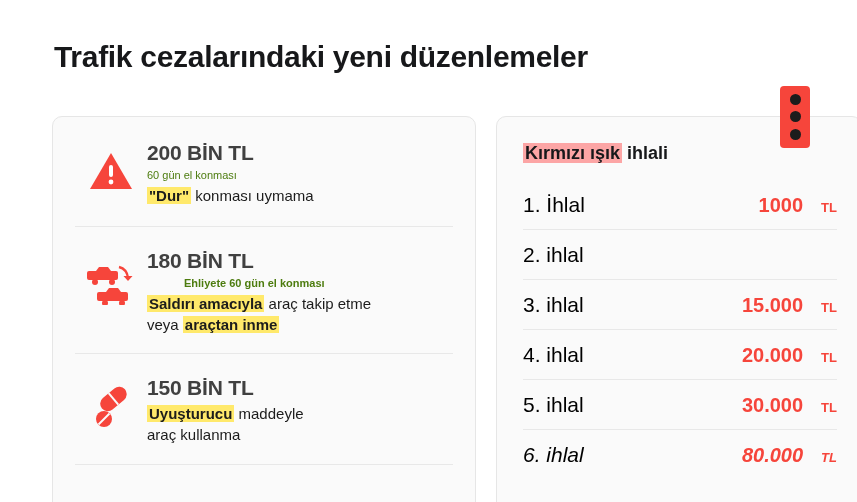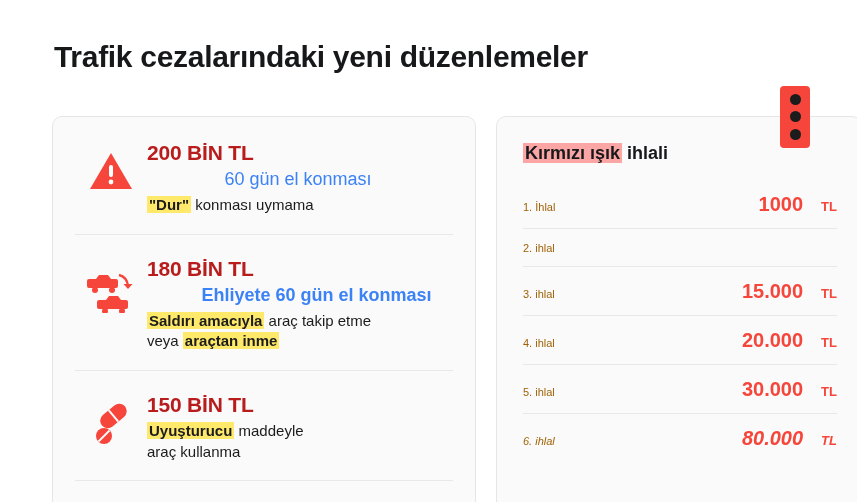--- a/index.html
+++ b/index.html
@@ -47,29 +47,28 @@
     flex: 0 0 72px;
     display: flex;
     align-items: flex-start;
     justify-content: center;
     padding-top: 10px;
   }
   .text-col { flex: 1 1 auto; padding-right: 4px; }
   .amount {
     font-size: 21px;
     font-weight: bold;
-    color: #b91c1c;
+    color: #404040;
     letter-spacing: -0.2px;
     margin-bottom: 4px;
   }
   .sub {
-    font-size: 18px;
-    color: #3b82f6;
+    font-size: 11px;
+    color: #4d7c0f;
     margin-bottom: 5px;
-    text-align: center;
   }
   .sub.bold { font-weight: bold; margin-left: 37px; }
   .desc {
     font-size: 15px;
     color: #1c1c1c;
     line-height: 1.38;
   }
   .hl {
     background: #ffe96b;
     padding: 0 2px;
@@ -95,22 +94,22 @@
   .right-title .hl { background: #fca5a5; padding: 0 2px; }
   .viol-row {
     display: flex;
     align-items: baseline;
     justify-content: space-between;
     padding: 13px 0 12px 0;
     border-bottom: 1px solid #e8e8e8;
   }
   .viol-row:last-child { border-bottom: none; font-style: italic; }
   .viol-label {
-    font-size: 11px;
-    color: #a16207;
+    font-size: 21px;
+    color: #000000;
     text-align: right;
   }
   .viol-amount {
     font-size: 20px;
     font-weight: bold;
     color: #f6453b;
     white-space: nowrap;
   }
   .viol-amount .cur {
     font-size: 13px;

